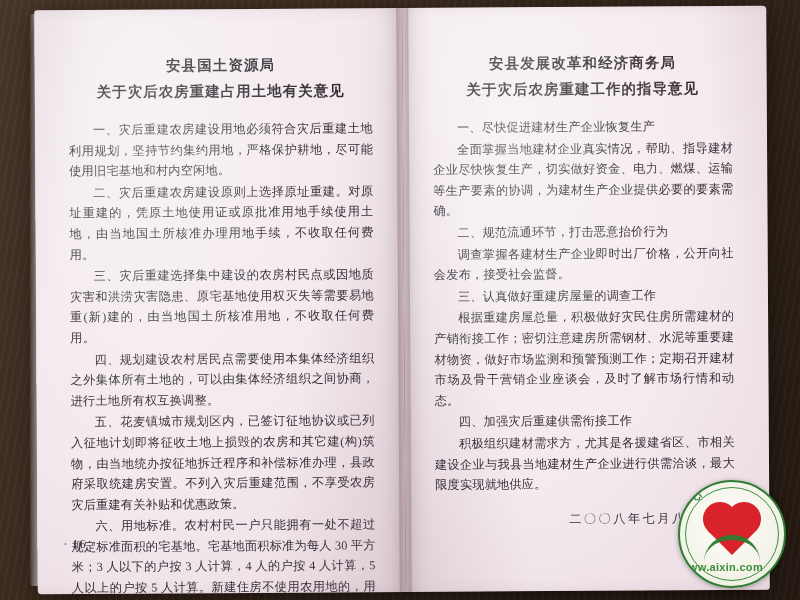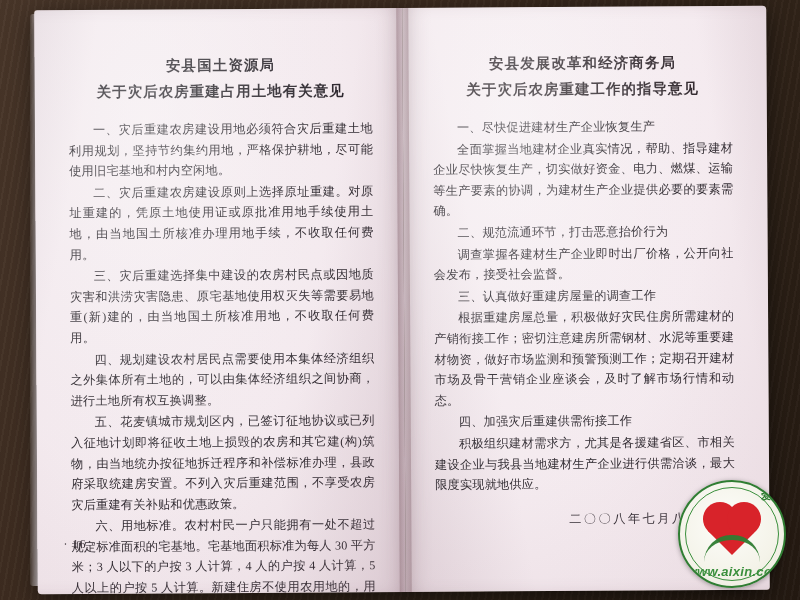--- a/index.html
+++ b/index.html
@@ -176,27 +176,27 @@
     transform: translateX(-50%);
     border-top: 5px solid #2f7d32;
     border-radius: 28px 28px 0 0;
     opacity: 0.95;
   }
   #stamp .toptext,
   #stamp .bottext {
     position: absolute;
     left: 0;
     width: 104px;
-    text-align: right;
+    text-align: left;
     font-family: "Liberation Sans", sans-serif;
     color: #2f7d32;
     font-weight: bold;
   }
   #stamp .toptext { top: 7px;  font-size: 10.5px; letter-spacing: 1px; }
-  #stamp .bottext { bottom: 7px; font-size: 13px; letter-spacing: 0.3px; color: #3a8f3c; font-style: italic; }
+  #stamp .bottext { bottom: 13px; font-size: 11px; letter-spacing: 0.3px; color: #3a8f3c; }
 
   
   #edge {
     position: absolute;
     left: 30px;
     top: 14px;
     width: 8px;
     height: 572px;
     background: linear-gradient(90deg, rgba(255,255,255,0.10), rgba(235,225,230,0.85));
     border-radius: 3px 0 0 3px;

